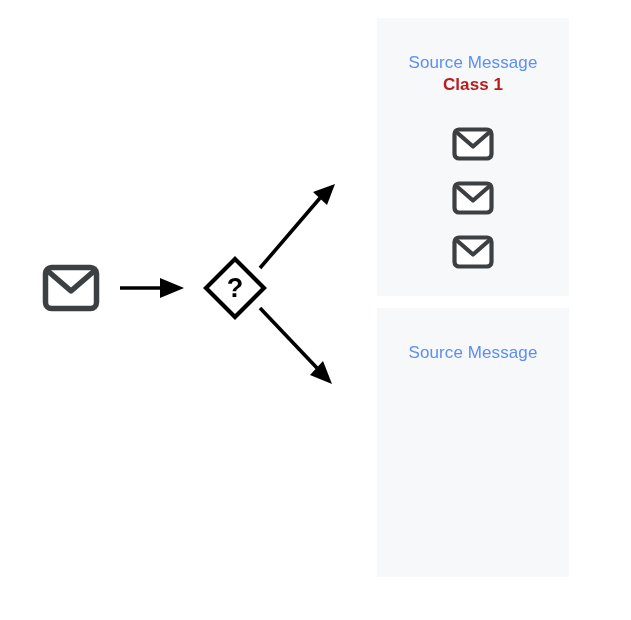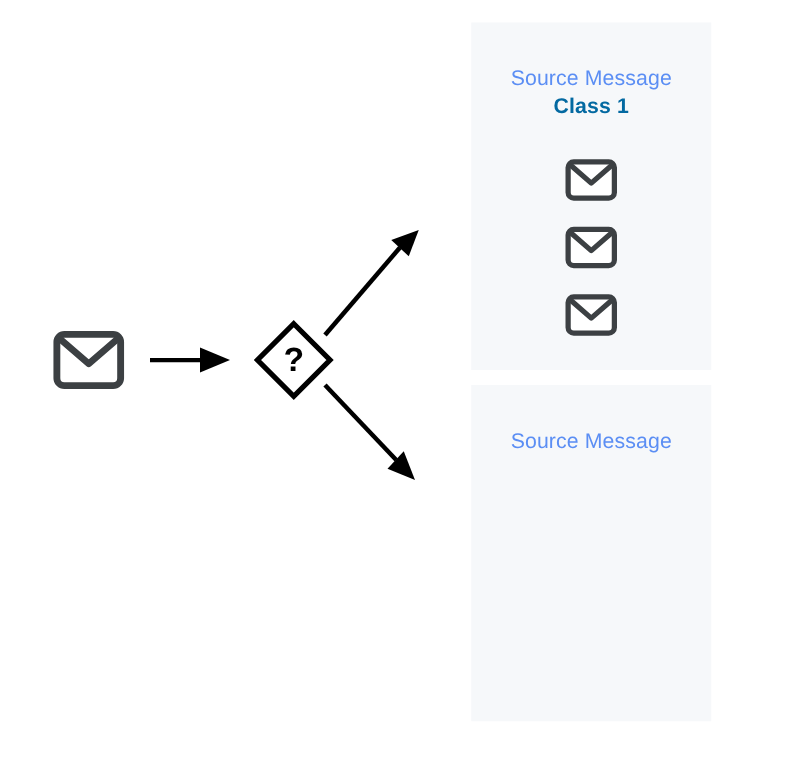--- a/index.html
+++ b/index.html
@@ -57,21 +57,21 @@
     display: block;
     font-size: 17px;
     font-weight: 400;
     color: #5b8ef4;
     letter-spacing: 0.1px;
   }
   .panel-heading .line-2 {
     display: block;
     font-size: 17px;
     font-weight: 700;
-    color: #0369a1;
+    color: #b91c1c;
     letter-spacing: 0.1px;
   }
 
   .envelope-stack {
     position: absolute;
     left: 0;
     width: 100%;
     display: flex;
     flex-direction: column;
     align-items: center;

